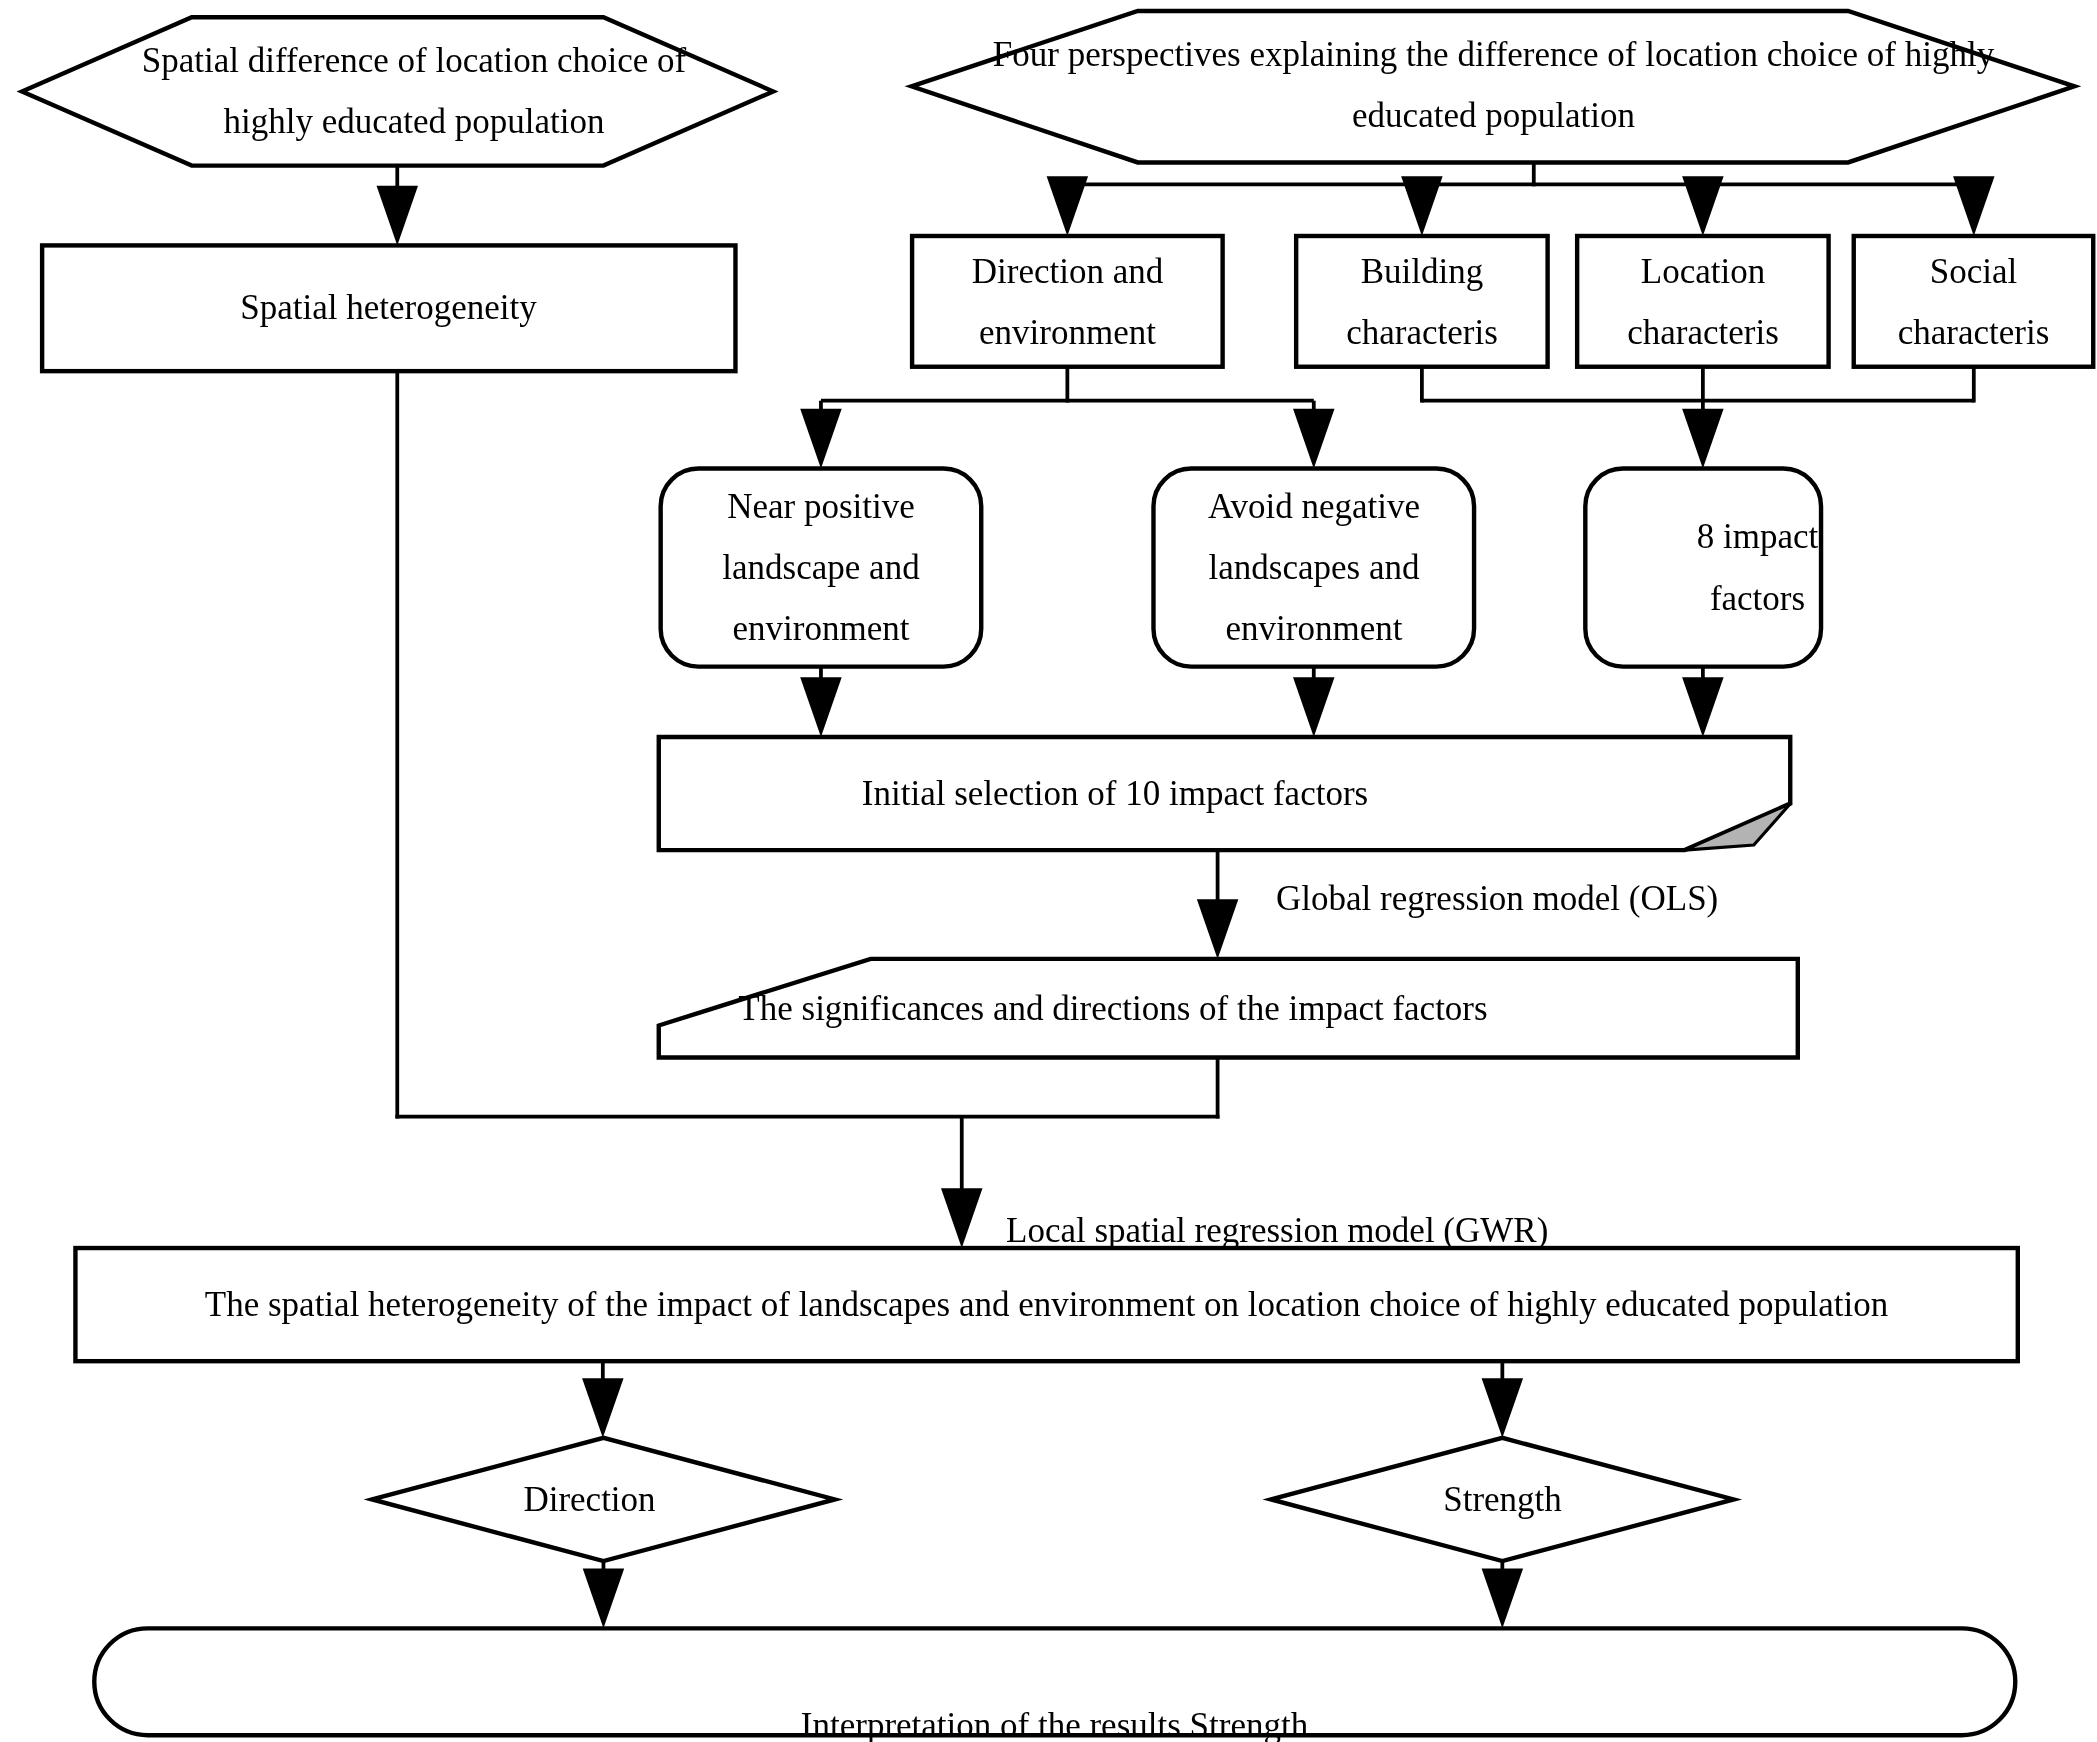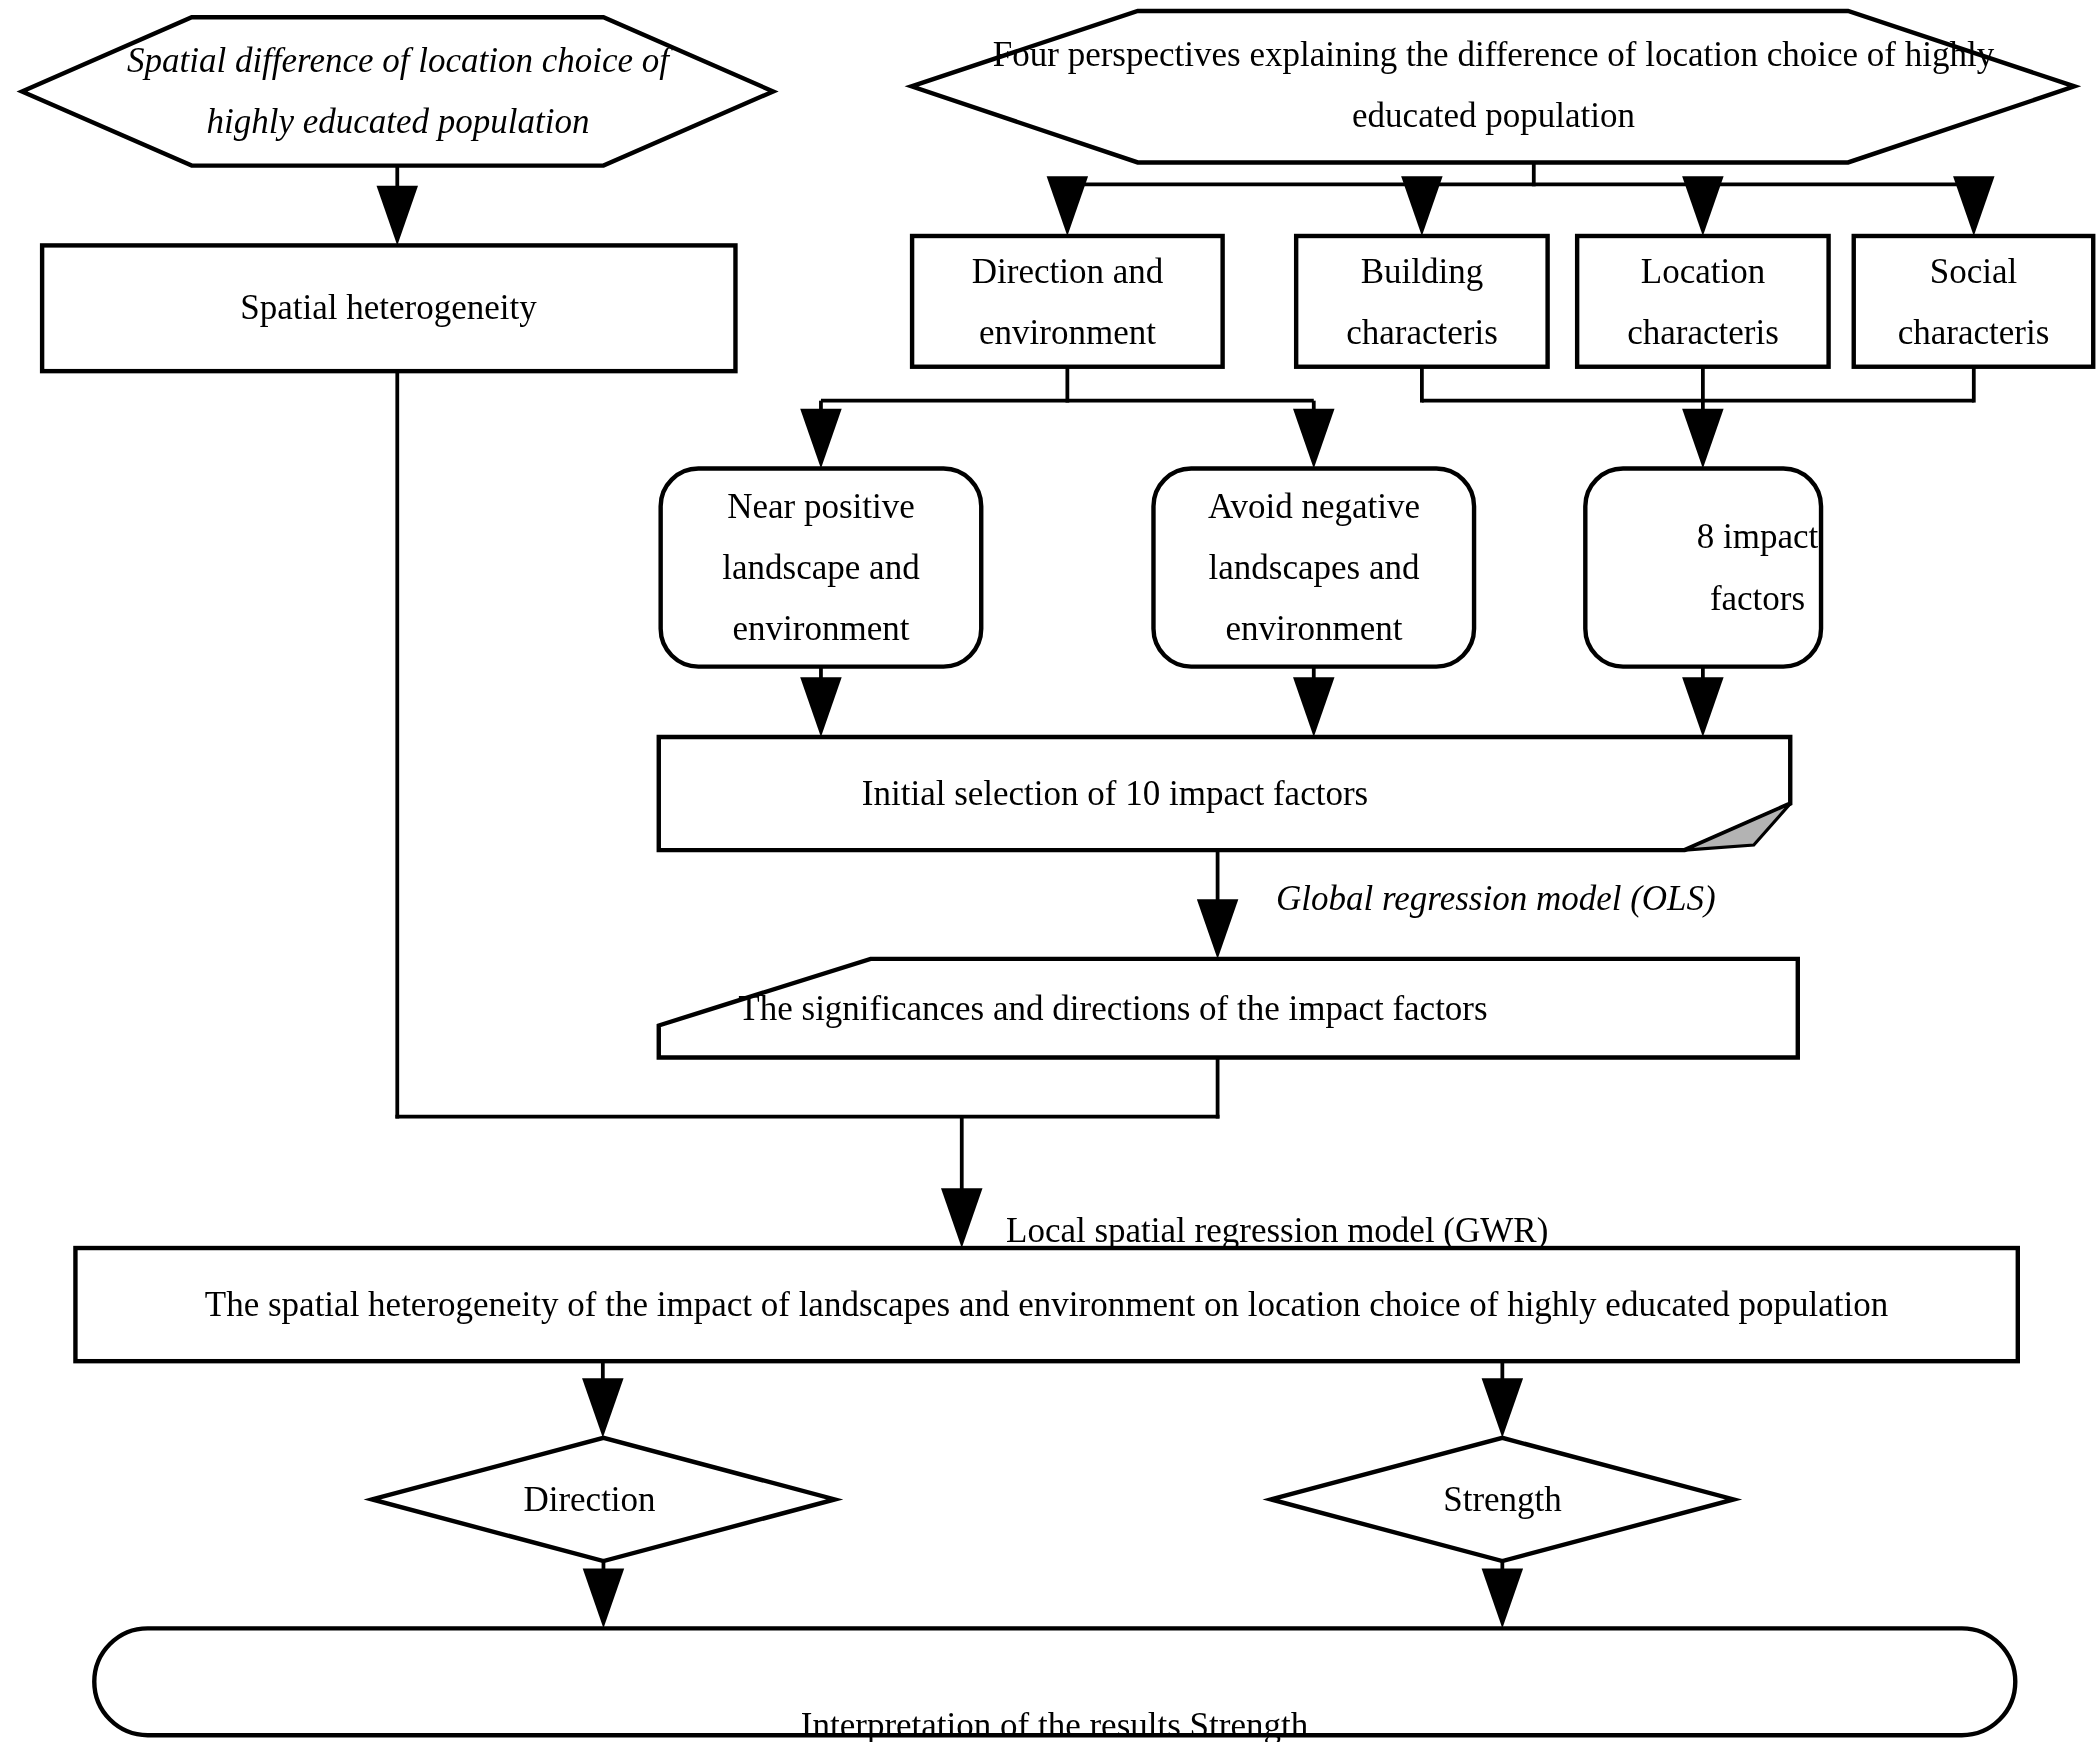--- a/index.html
+++ b/index.html
@@ -110,21 +110,21 @@
       <polygon class="head" points="2709,1172 2676,1077 2742,1077"></polygon>
       <polygon class="head" points="1937,1525 1904,1430 1970,1430"></polygon>
       <polygon class="head" points="1530,1985 1497,1890 1563,1890"></polygon>
       <polygon class="head" points="959,2287 926,2192 992,2192"></polygon>
       <polygon class="head" points="2390,2287 2357,2192 2423,2192"></polygon>
       <polygon class="head" points="960,2590 927,2495 993,2495"></polygon>
       <polygon class="head" points="2390,2590 2357,2495 2423,2495"></polygon>
     </g>
   </svg>
 
-  <div class="node-label" style="left:109px;top:28px;width:578px;height:126px;font-style:italic;">Spatial difference of location choice of highly educated population</div>
+  <div class="node-label" style="left:125px;top:28px;width:578px;height:126px;">Spatial difference of location choice of highly educated population</div>
 
   <div class="node-label" style="left:984px;top:19px;width:1019px;height:132px;">Four perspectives explaining the difference of location choice of highly educated population</div>
 
   <div class="node-label" style="left:42px;top:245px;width:693px;height:126px;">Spatial heterogeneity</div>
 
   <div class="node-label" style="left:923px;top:239px;width:289px;height:126px;">Direction and environment</div>
 
   <div class="node-label" style="left:1309px;top:239px;width:226px;height:126px;">Building characteris</div>
 
   <div class="node-label" style="left:1590px;top:239px;width:226px;height:126px;">Location characteris</div>
@@ -142,18 +142,18 @@
   <div class="node-label" style="left:657px;top:959px;width:912px;height:99px;">The significances and directions of the impact factors</div>
 
   <div class="node-label" style="left:138px;top:1248px;width:1817px;height:113px;">The spatial heterogeneity of the impact of landscapes and environment on location choice of highly educated population</div>
 
   <div class="node-label" style="left:358px;top:1446px;width:463px;height:107px;">Direction</div>
 
   <div class="node-label" style="left:1271px;top:1446px;width:463px;height:107px;">Strength</div>
 
   <div class="node-label" style="left:119px;top:1628px;width:1871px;height:107px;margin-top:44px;">Interpretation of the results Strength</div>
 
-  <div class="edge-label" style="left:1276px;top:880px;font-style:italic;">Global regression model (OLS)</div>
+  <div class="edge-label" style="left:1276px;top:880px;">Global regression model (OLS)</div>
 
   <div class="edge-label" style="left:1006px;top:1168px;margin-top:44px;">Local spatial regression model (GWR)</div>
 
 </div>
 
 
 </body></html>

